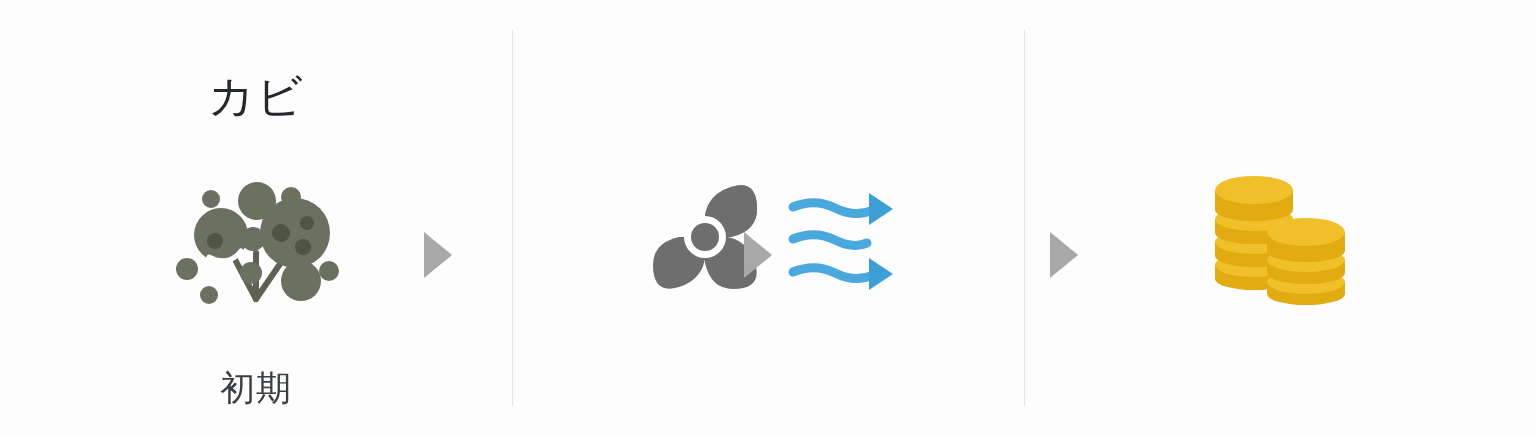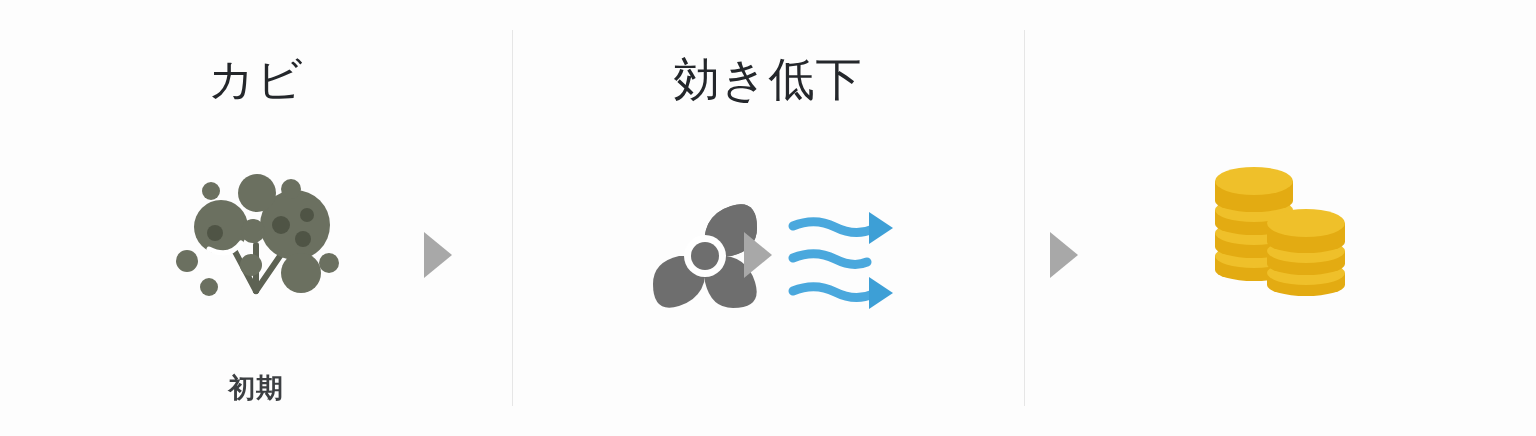--- a/index.html
+++ b/index.html
@@ -25,21 +25,21 @@
   }
 
   .stage {
     position: relative;
     flex: 1 1 0;
     display: flex;
     flex-direction: column;
     align-items: center;
     justify-content: flex-start;
     box-sizing: border-box;
-    padding-top: 51px;
+    padding-top: 68px;
     padding-bottom: 30px;
   }
 
   
   .stage + .stage::before {
     content: "";
     position: absolute;
     left: 0;
     top: 30px;
     bottom: 30px;
@@ -68,22 +68,22 @@
     justify-content: center;
     width: 100%;
     min-height: 150px;
   }
 
   .icon-svg {
     display: block;
   }
 
   .stage-caption {
-    font-size: 27px;
-    font-weight: 700;
+    font-size: 35px;
+    font-weight: 400;
     color: #3c3f42;
     letter-spacing: 0.03em;
     white-space: nowrap;
     text-align: center;
     height: 36px;
     display: flex;
     align-items: center;
     justify-content: center;
   }
 
@@ -135,21 +135,20 @@
           <circle cx="136" cy="46" r="7"></circle>
           <circle cx="132" cy="70" r="8"></circle>
         </g>
         <path d="M38 80 q20 10 32 -6" stroke="#ffffff" stroke-width="5" fill="none" stroke-linecap="round"></path>
       </svg>
     </div>
     <div class="stage-caption">初期</div>
   </div>
 
   <div class="stage">
-    <div class="stage-title">効き低下</div>
     <div class="icon-area">
       <svg class="icon-svg" width="250" height="125" viewBox="0 0 250 125">
         <g fill="#6e6e6e">
           <path d="M62 62 q-6 -40 26 -50 q26 -8 26 22 q0 22 -26 28 z"></path>
           <path d="M62 62 q-40 6 -50 -26 q-8 -26 22 -26 q22 0 28 26 z" transform="rotate(90 62 62)"></path>
           <path d="M62 62 q6 40 -26 50 q-26 8 -26 -22 q0 -22 26 -28 z"></path>
           <path d="M62 62 q40 -6 50 26 q8 26 -22 26 q-22 0 -28 -26 z"></path>
         </g>
         <circle cx="62" cy="62" r="21" fill="#ffffff"></circle>
         <circle cx="62" cy="62" r="14" fill="#6e6e6e"></circle>

